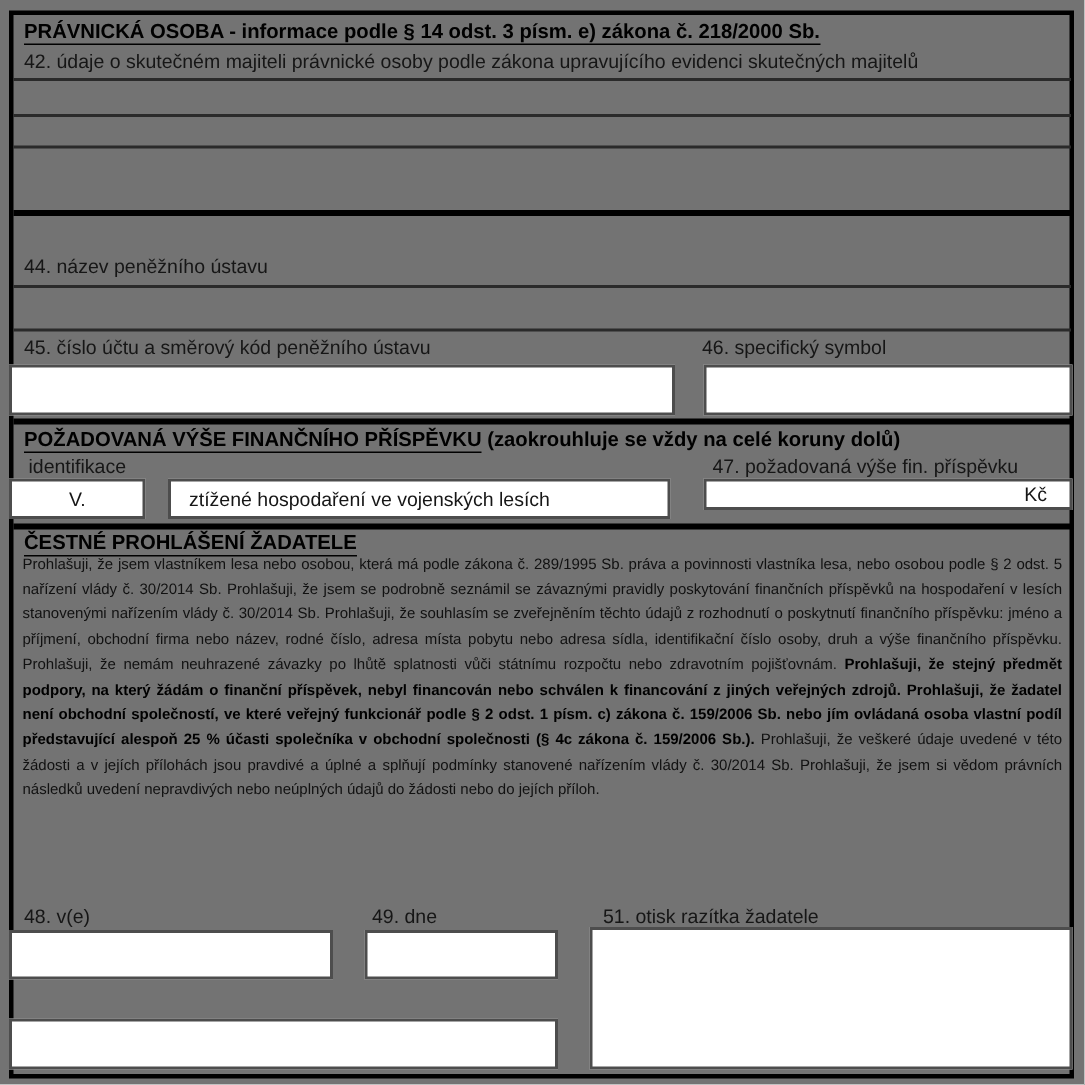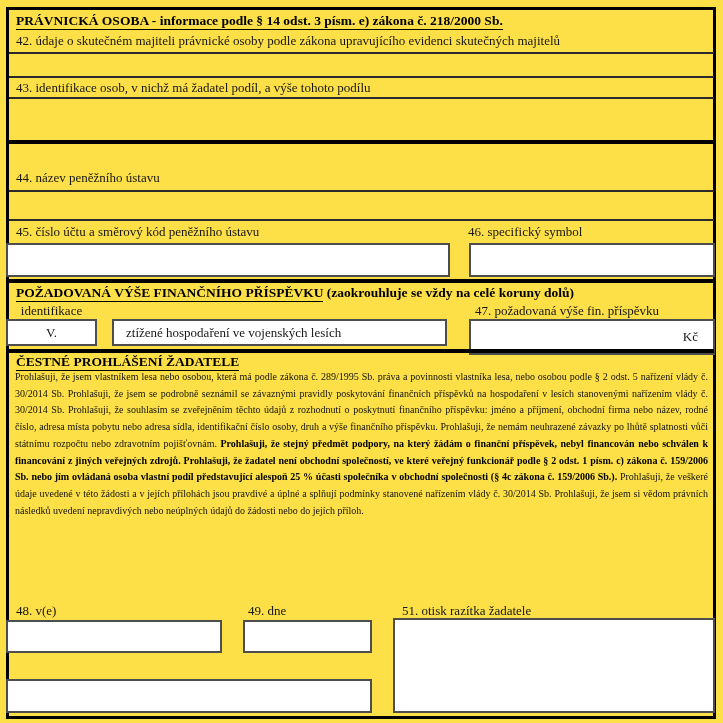--- a/index.html
+++ b/index.html
@@ -1,18 +1,18 @@
 <!DOCTYPE html>
 <html><head>
 <meta charset="utf-8">
 <style>
   html,body{margin:0;padding:0;background:#fff;}
   .page{
-    position:relative;width:723px;height:723px;background:#fde047;
-    font-family:Liberation Serif, serif;
+    position:relative;width:723px;height:723px;background:#737373;
+    font-family:Liberation Sans, sans-serif;
     color:#111;overflow:hidden;
   }
   .outer{
     position:absolute;left:6px;top:7px;width:710px;height:712px;
     border:3px solid #000;box-sizing:border-box;
   }
   .abs{position:absolute;}
   .lbl{font-size:13px;line-height:15px;color:#161616;white-space:nowrap;}
   .hd{font-size:13.5px;font-weight:bold;color:#000;white-space:nowrap;}
   .u{border-bottom:1.6px solid #000;padding-bottom:1px;}
@@ -37,21 +37,20 @@
 <div class="page">
   <div class="outer"></div>
 
   <div class="abs hd" style="left:16px;top:13px;"><span class="u">PRÁVNICKÁ OSOBA - informace podle § 14 odst. 3 písm. e) zákona č. 218/2000 Sb.</span></div>
 
   <div class="abs lbl" style="left:16px;top:33px;">42. údaje o skutečném majiteli právnické osoby podle zákona upravujícího evidenci skutečných majitelů</div>
   <div class="hline" style="top:52px;"></div>
   <div class="abs" style="left:9px;top:54px;width:705px;height:22px;"><span></span></div>
   <div class="hline" style="top:76px;"></div>
 
-  <div class="abs lbl" style="left:16px;top:80px;">43. identifikace osob, v nichž má žadatel podíl, a výše tohoto podílu</div>
   <div class="hline" style="top:97px;"></div>
   <div class="abs" style="left:9px;top:99px;width:705px;height:40px;"><span></span></div>
 
   <div class="thick" style="top:140px;"></div>
 
 
   <div class="abs lbl" style="left:16px;top:170px;">44. název peněžního ústavu</div>
   <div class="hline" style="top:190px;"></div>
   <div class="abs" style="left:9px;top:192px;width:705px;height:25px;"><span></span></div>
   <div class="hline" style="top:219px;"></div>
@@ -72,21 +71,21 @@
   <div class="abs lbl ctr" style="left:6px;top:303px;width:91px;text-align:center;">identifikace</div>
   <div class="abs lbl ctr" style="left:112px;top:317px;width:335px;">předmět finančního příspěvku (zkrácený název)</div>
   <div class="abs lbl" style="left:475px;top:303px;">47. požadovaná výše fin. příspěvku</div>
 
   <div class="box cellc" style="left:6px;top:319px;width:91px;height:27px;">
       <span>V.</span>
     </div>
   <div class="box celll" style="left:112px;top:319px;width:335px;height:27px;">
       <span>ztížené hospodaření ve vojenských lesích</span>
     </div>
-  <div class="box cellr" style="left:469px;top:319px;width:246px;height:36px;">
+  <div class="box cellr" style="left:469px;top:319px;width:246px;height:21px;">
       <span></span>
       <span>Kč</span>
     </div>
 
   <div class="thick" style="top:349px;"></div>
 
   <div class="abs hd" style="left:16px;top:354px;"><span class="u">ČESTNÉ PROHLÁŠENÍ ŽADATELE</span></div>
 
   <div class="para"><span>Prohlašuji, že jsem vlastníkem lesa nebo osobou, která má podle zákona č. 289/1995 Sb. práva a povinnosti vlastníka lesa, nebo osobou podle § 2 odst. 5 nařízení vlády č. 30/2014 Sb. Prohlašuji, že jsem se podrobně seznámil se závaznými pravidly poskytování finančních příspěvků na hospodaření v lesích stanovenými nařízením vlády č. 30/2014 Sb. Prohlašuji, že souhlasím se zveřejněním těchto údajů z rozhodnutí o poskytnutí finančního příspěvku: jméno a příjmení, obchodní firma nebo název, rodné číslo, adresa místa pobytu nebo adresa sídla, identifikační číslo osoby, druh a výše finančního příspěvku. Prohlašuji, že nemám neuhrazené závazky po lhůtě splatnosti vůči státnímu rozpočtu nebo zdravotním pojišťovnám. </span><b>Prohlašuji, že stejný předmět podpory, na který žádám o finanční příspěvek, nebyl financován nebo schválen k financování z jiných veřejných zdrojů. Prohlašuji, že žadatel není obchodní společností, ve které veřejný funkcionář podle § 2 odst. 1 písm. c) zákona č. 159/2006 Sb. nebo jím ovládaná osoba vlastní podíl představující alespoň 25 % účasti společníka v obchodní společnosti (§ 4c zákona č. 159/2006 Sb.).</b><span> Prohlašuji, že veškeré údaje uvedené v této žádosti a v jejích přílohách jsou pravdivé a úplné a splňují podmínky stanovené nařízením vlády č. 30/2014 Sb. Prohlašuji, že jsem si vědom právních následků uvedení nepravdivých nebo neúplných údajů do žádosti nebo do jejích příloh.</span></div>
 

